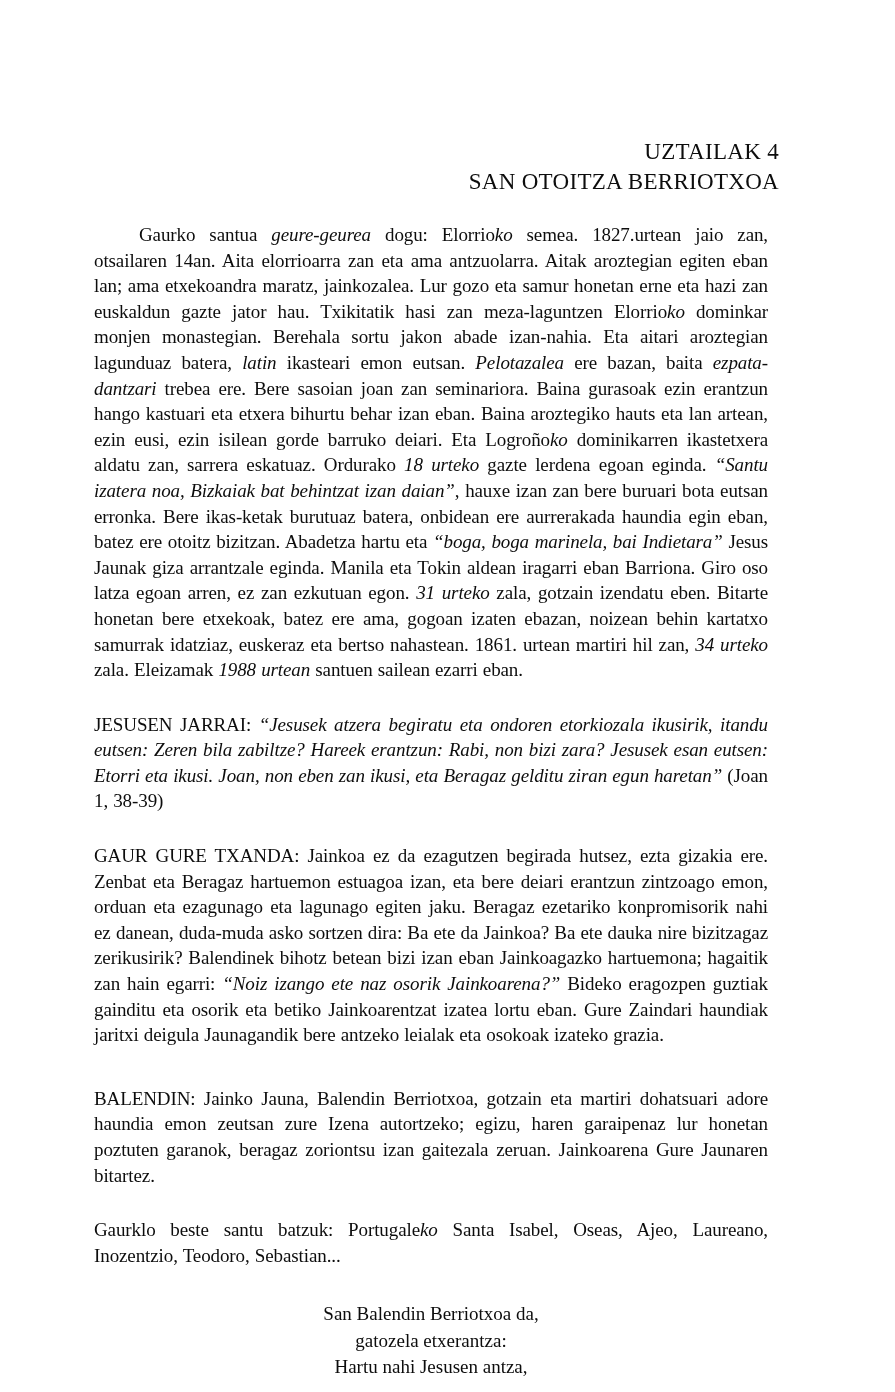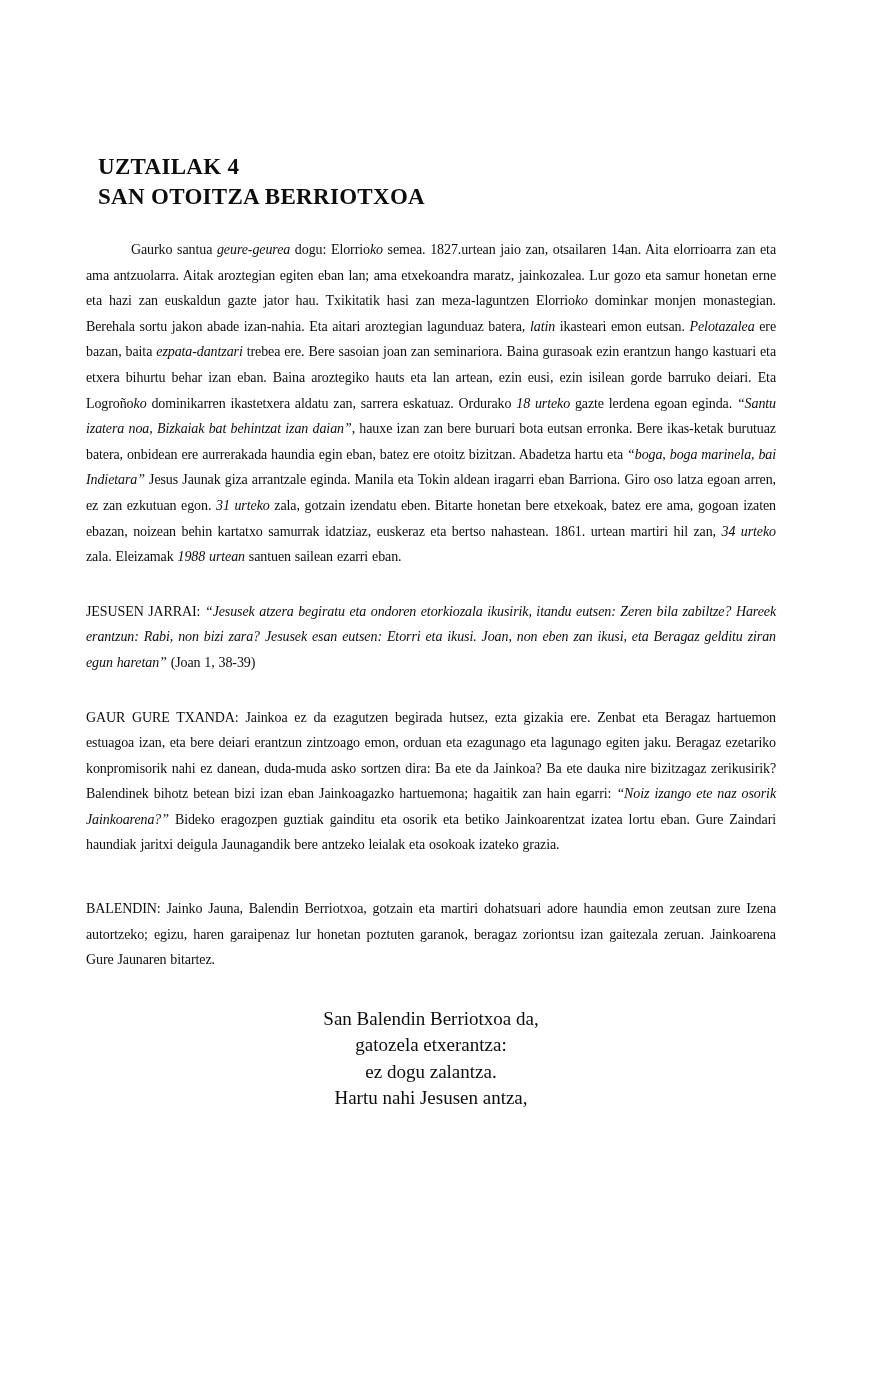--- a/index.html
+++ b/index.html
@@ -16,33 +16,33 @@
     color: #0d0d0d;
     overflow: hidden;
   }
   .content {
     position: absolute;
     left: 82px;
     top: 136px;
     width: 698px;
   }
   .doc-title {
-    margin: 16px;
-    text-align: left;
+    margin: 1px;
+    text-align: right;
     font-size: 23px;
     line-height: 30px;
-    font-weight: bold;
+    font-weight: normal;
     letter-spacing: 0.3px;
   }
   .doc-title .title-line {
     display: block;
   }
   .para {
-    margin: 4px;
-    font-size: 14px;
+    margin: 12px;
+    font-size: 19px;
     line-height: 25.6px;
     text-align: justify;
     letter-spacing: -0.1px;
     word-spacing: 0.5px;
   }
   .para.first {
     margin-top: 25px;
     text-indent: 45px;
   }
   .para.sect { margin-top: 29px; }
@@ -69,23 +69,23 @@
     </h1>
 
     <p class="para first"><span>Gaurko santua </span><span class="it">geure-geurea</span><span> dogu: Elorrio</span><span class="it">ko</span><span> semea. 1827.urtean jaio zan, otsailaren 14an. Aita elorrioarra zan eta ama antzuolarra. Aitak aroztegian egiten eban lan; ama etxekoandra maratz, jainkozalea. Lur gozo eta samur honetan erne eta hazi zan euskaldun gazte jator hau. Txikitatik hasi zan meza-laguntzen Elorrio</span><span class="it">ko</span><span> dominkar monjen monastegian. Berehala sortu jakon abade izan-nahia. Eta aitari aroztegian lagunduaz batera, </span><span class="it">latin</span><span> ikasteari emon eutsan. </span><span class="it">Pelotazalea</span><span> ere bazan, baita </span><span class="it">ezpata-dantzari</span><span> trebea ere. Bere sasoian joan zan seminariora. Baina gurasoak ezin erantzun hango kastuari eta etxera bihurtu behar izan eban. Baina aroztegiko hauts eta lan artean, ezin eusi, ezin isilean gorde barruko deiari. Eta Logroño</span><span class="it">ko</span><span> dominikarren ikastetxera aldatu zan, sarrera eskatuaz. Ordurako </span><span class="it">18 urteko</span><span> gazte lerdena egoan eginda. </span><span class="it">“Santu izatera noa, Bizkaiak bat behintzat izan daian”</span><span>, hauxe izan zan bere buruari bota eutsan erronka. Bere ikas-ketak burutuaz batera, onbidean ere aurrerakada haundia egin eban, batez ere otoitz bizitzan. Abadetza hartu eta </span><span class="it">“boga, boga marinela, bai Indietara”</span><span> Jesus Jaunak giza arrantzale eginda. Manila eta Tokin aldean iragarri eban Barriona. Giro oso latza egoan arren, ez zan ezkutuan egon. </span><span class="it">31 urteko</span><span> zala, gotzain izendatu eben. Bitarte honetan bere etxekoak, batez ere ama, gogoan izaten ebazan, noizean behin kartatxo samurrak idatziaz, euskeraz eta bertso nahastean. 1861. urtean martiri hil zan, </span><span class="it">34 urteko</span><span> zala. Eleizamak </span><span class="it">1988 urtean</span><span> santuen sailean ezarri eban.</span></p>
 
     <p class="para sect"><span class="bd">JESUSEN JARRAI</span><span>: </span><span class="it">“Jesusek atzera begiratu eta ondoren etorkiozala ikusirik, itandu eutsen: Zeren bila zabiltze? Hareek erantzun: Rabi, non bizi zara? Jesusek esan eutsen: Etorri eta ikusi. Joan, non eben zan ikusi, eta Beragaz gelditu ziran egun haretan”</span><span> (Joan 1, 38-39)</span></p>
 
     <p class="para sect"><span class="bd">GAUR GURE TXANDA:</span><span> Jainkoa ez da ezagutzen begirada hutsez, ezta gizakia ere. Zenbat eta Beragaz hartuemon estuagoa izan, eta bere deiari erantzun zintzoago emon, orduan eta ezagunago eta lagunago egiten jaku. Beragaz ezetariko konpromisorik nahi ez danean, duda-muda asko sortzen dira: Ba ete da Jainkoa? Ba ete dauka nire bizitzagaz zerikusirik? Balendinek bihotz betean bizi izan eban Jainkoagazko hartuemona; hagaitik zan hain egarri: </span><span class="it">“Noiz izango ete naz osorik Jainkoarena?”</span><span> Bideko eragozpen guztiak gainditu eta osorik eta betiko Jainkoarentzat izatea lortu eban.  Gure Zaindari haundiak jaritxi deigula Jaunagandik bere antzeko leialak eta osokoak izateko grazia.</span></p>
 
     <p class="para sect otoitza"><span class="bd">BALENDIN</span><span>: Jainko Jauna, Balendin Berriotxoa, gotzain eta martiri dohatsuari adore haundia emon zeutsan zure Izena autortzeko; egizu, haren garaipenaz lur honetan poztuten garanok, beragaz zoriontsu izan gaitezala zeruan. Jainkoarena Gure Jaunaren bitartez.</span></p>
 
+    <p class="para sect"><span class="bd">Gaurklo beste santu batzuk</span><span>: Portugale</span><span class="it">ko</span><span> Santa Isabel, Oseas, Ajeo, Laureano, Inozentzio, Teodoro, Sebastian...</span></p>
 
     <div class="poem">
       <span class="poem-line">San Balendin Berriotxoa da,</span>
       <span class="poem-line">gatozela etxerantza:</span>
-      <span class="poem-line">ez dogu zalantza.</span>
       <span class="poem-line">Hartu nahi Jesusen antza,</span>
 
     </div>
 
   </div>
 </div>
 
 </body></html>

